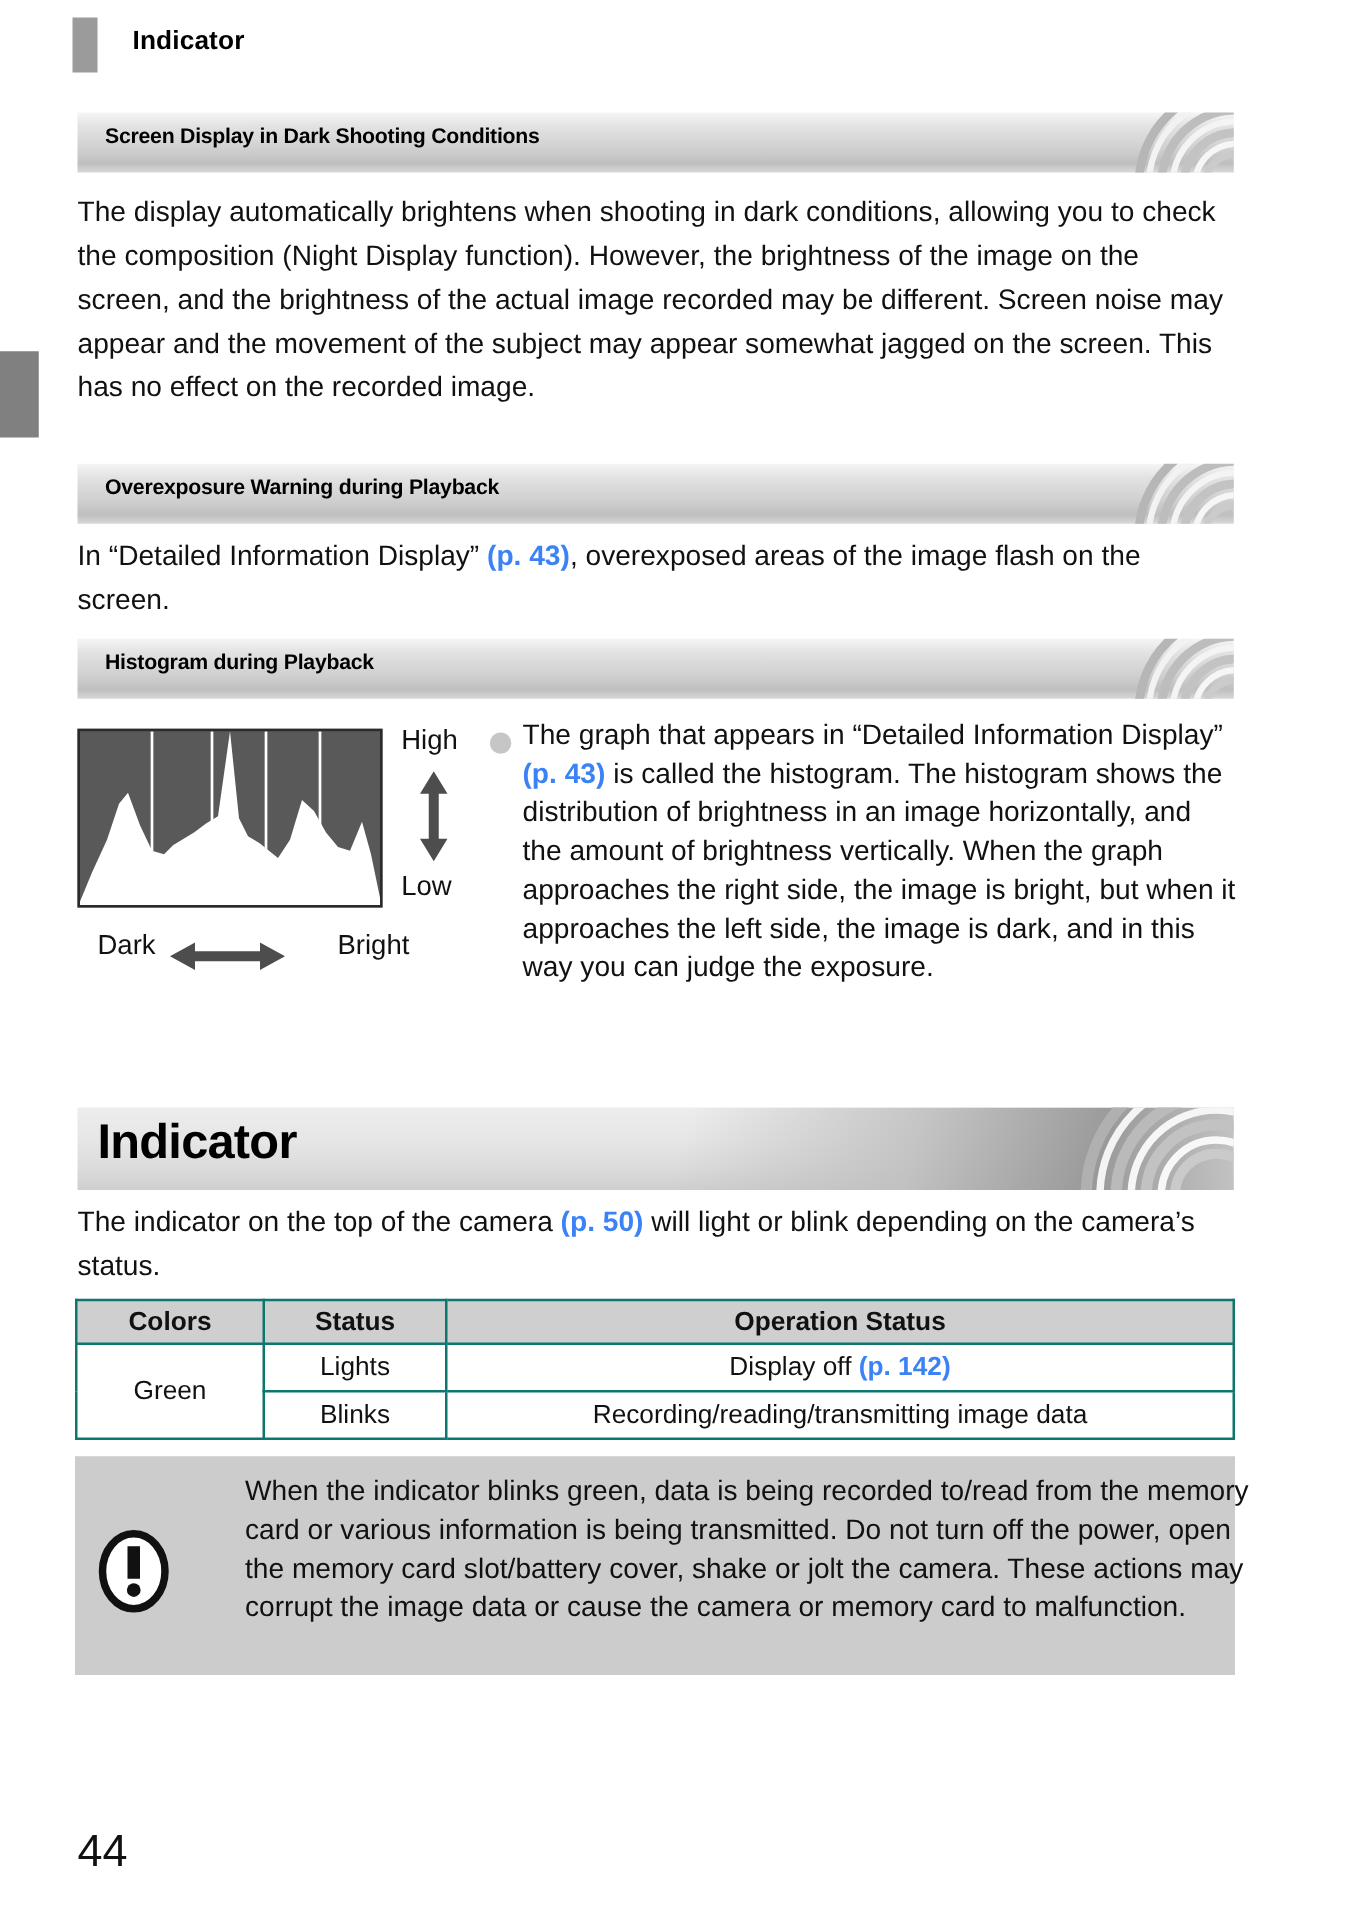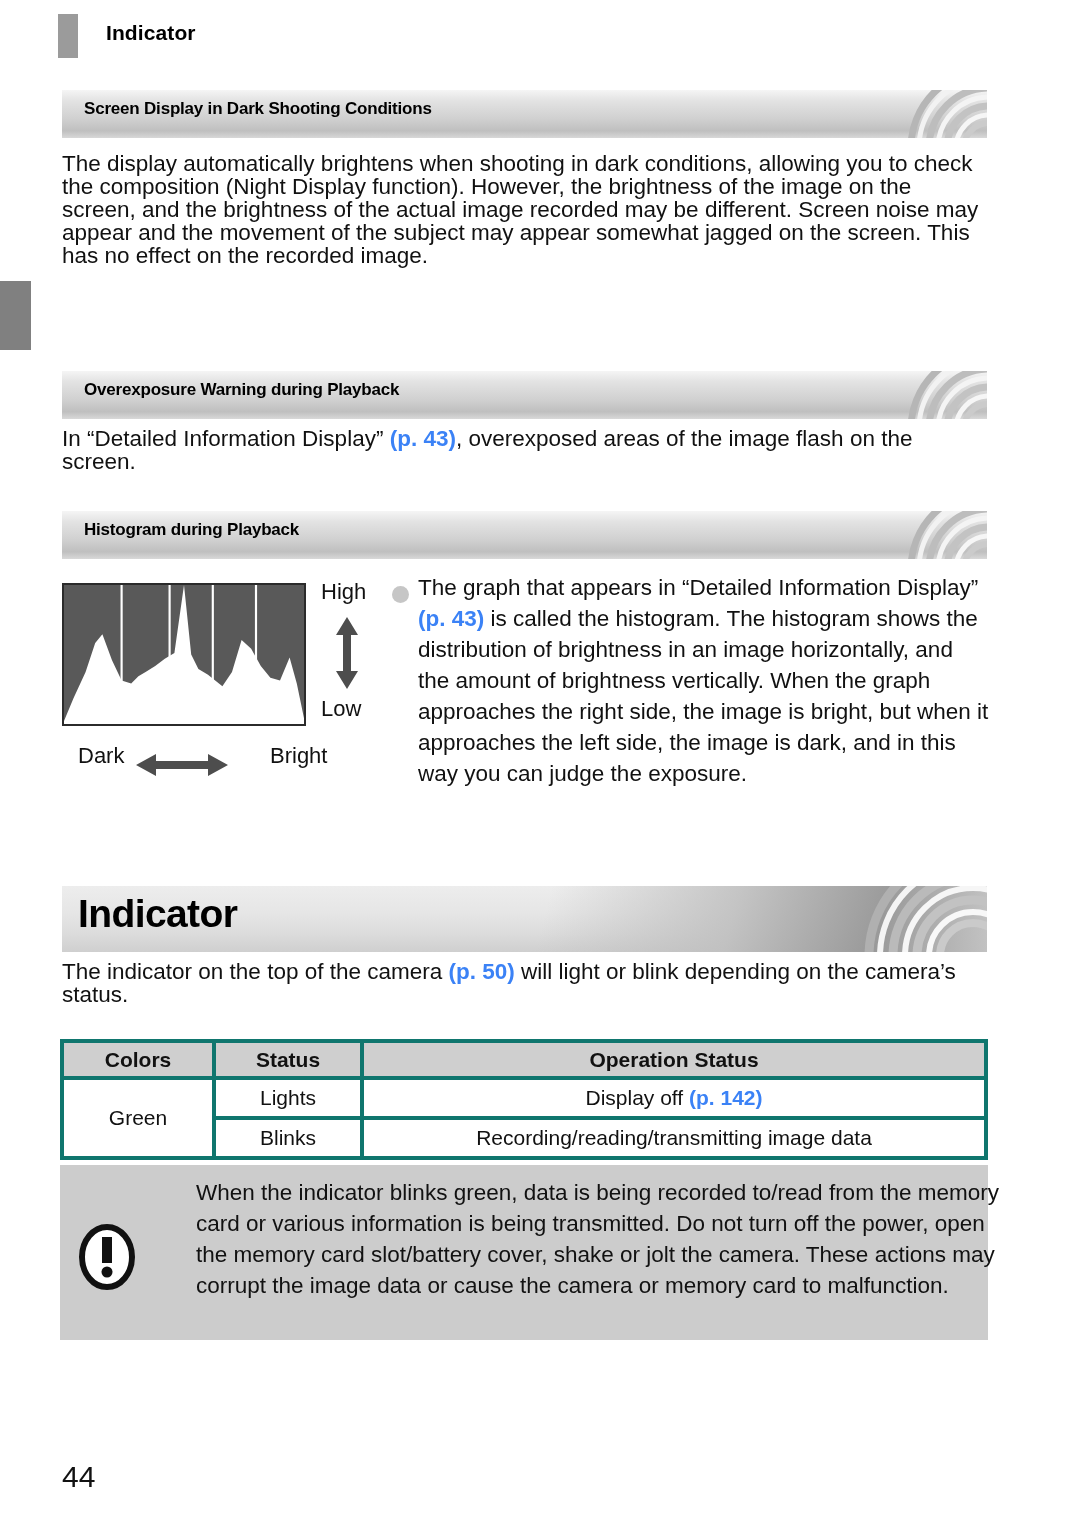--- a/index.html
+++ b/index.html
@@ -110,21 +110,21 @@
     right: -26px;
     top: -62px;
     width: 190px;
     height: 190px;
   }
 
   
   .para {
     position: absolute;
     font-size: 22.5px;
-    line-height: 23px;
+    line-height: 35px;
     color: #111111;
   }
   .link {
     color: #3b82f6;
     font-weight: bold;
   }
 
   
   .figure {
     position: absolute;
@@ -192,21 +192,21 @@
   
   .tbl {
     position: absolute;
     left: 60px;
     top: 1039px;
     width: 928px;
     border-collapse: collapse;
     font-size: 21px;
   }
   .tbl td, .tbl th {
-    border: 4px solid #0f766e;
+    border: 2px solid #0f766e;
     padding: 0;
     text-align: center;
     color: #111111;
     font-weight: normal;
   }
   .tbl thead th {
     background: #cfcfcf;
     font-weight: bold;
     height: 33px;
     font-size: 21px;
@@ -247,21 +247,21 @@
     line-height: 31px;
     color: #111111;
     margin-left: 46px;
   }
 
   
   .page-number {
     position: absolute;
     left: 62px;
     top: 1460px;
-    font-size: 30px;
+    font-size: 36px;
     color: #111111;
   }
 </style>
 </head>
 <body>
 
 <div class="running-header">
   <div class="rh-tab"></div>
   <div class="rh-title">Indicator</div>
 </div>

